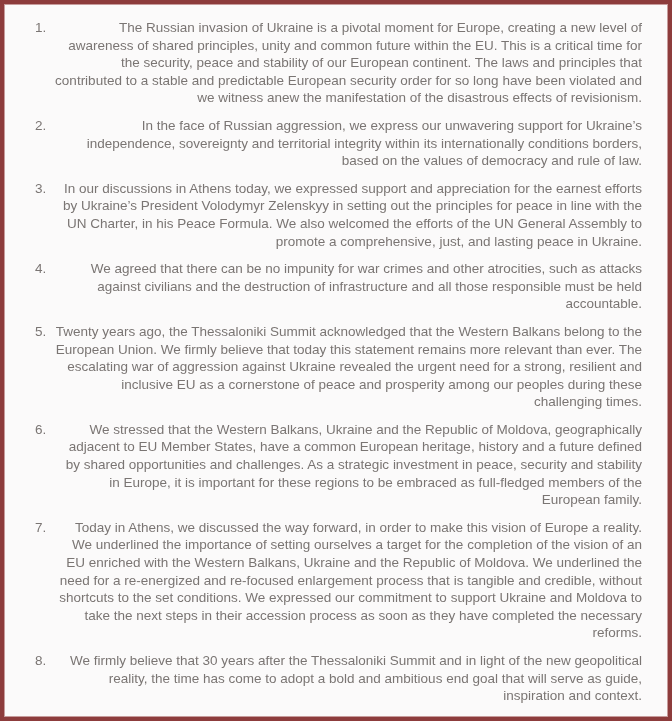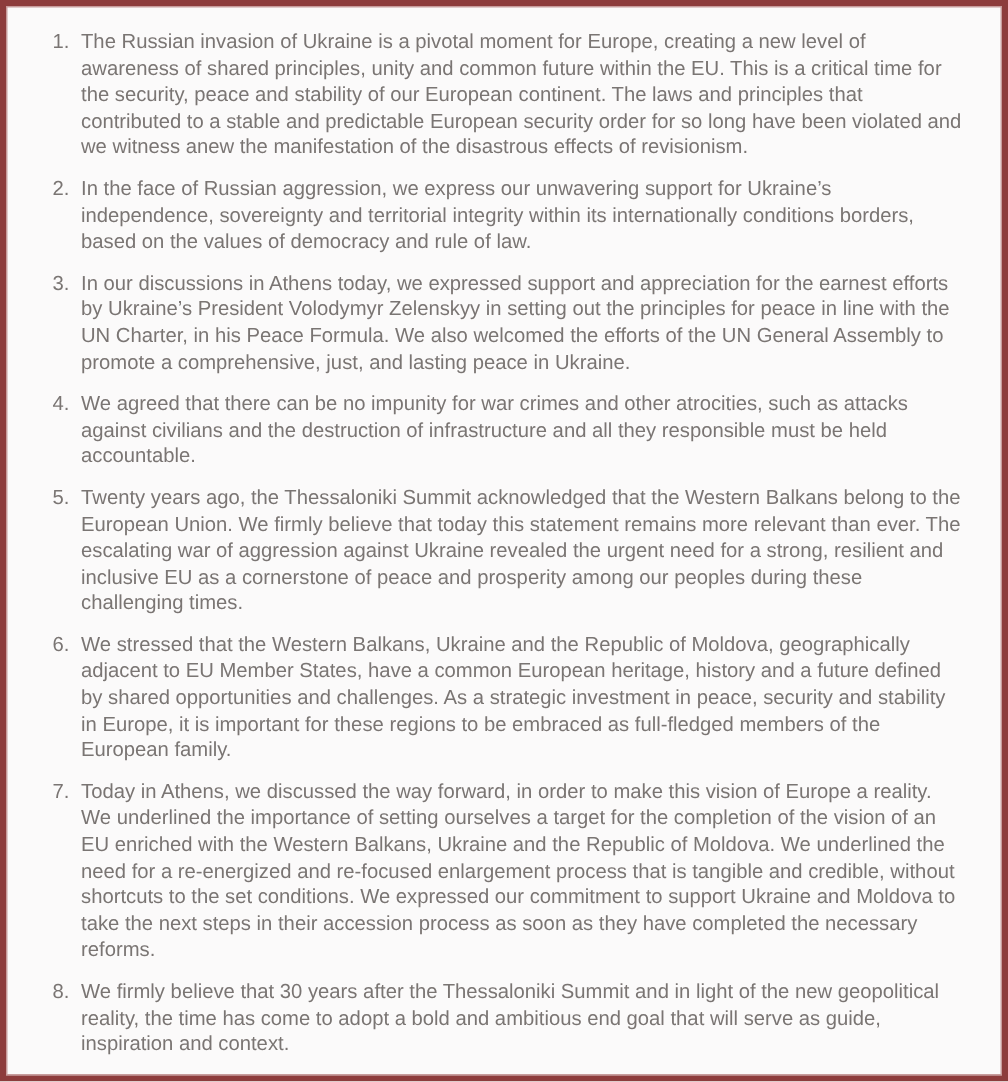--- a/index.html
+++ b/index.html
@@ -34,20 +34,21 @@
     margin-bottom: 0;
   }
   .num {
     flex: 0 0 15px;
     margin-right: 4px;
     white-space: nowrap;
   }
   .txt {
     flex: 1 1 auto;
     max-width: 592px;
+    text-align: right;
   }
 </style>
 </head>
 <body>
 
 <div class="page">
   <ol class="numbered-list">
     <li class="item">
       <span class="num">1.</span>
       <span class="txt">The Russian invasion of Ukraine is a pivotal moment for Europe, creating a new level of awareness of shared principles, unity and common future within the EU. This is a critical time for the security, peace and stability of our European continent. The laws and principles that contributed to a stable and predictable European security order for so long have been violated and we witness anew the manifestation of the disastrous effects of revisionism.</span>
@@ -55,21 +56,21 @@
     <li class="item">
       <span class="num">2.</span>
       <span class="txt">In the face of Russian aggression, we express our unwavering support for Ukraine’s independence, sovereignty and territorial integrity within its internationally conditions borders, based on the values of democracy and rule of law.</span>
     </li>
     <li class="item">
       <span class="num">3.</span>
       <span class="txt">In our discussions in Athens today, we expressed support and appreciation for the earnest efforts by Ukraine’s President Volodymyr Zelenskyy in setting out the principles for peace in line with the UN Charter, in his Peace Formula. We also welcomed the efforts of the UN General Assembly to promote a comprehensive, just, and lasting peace in Ukraine.</span>
     </li>
     <li class="item">
       <span class="num">4.</span>
-      <span class="txt">We agreed that there can be no impunity for war crimes and other atrocities, such as attacks against civilians and the destruction of infrastructure and all they responsible must be held accountable.</span>
+      <span class="txt">We agreed that there can be no impunity for war crimes and other atrocities, such as attacks against civilians and the destruction of infrastructure and all those responsible must be held accountable.</span>
     </li>
     <li class="item">
       <span class="num">5.</span>
       <span class="txt">Twenty years ago, the Thessaloniki Summit acknowledged that the Western Balkans belong to the European Union. We firmly believe that today this statement remains more relevant than ever. The escalating war of aggression against Ukraine revealed the urgent need for a strong, resilient and inclusive EU as a cornerstone of peace and prosperity among our peoples during these challenging times.</span>
     </li>
     <li class="item">
       <span class="num">6.</span>
       <span class="txt">We stressed that the Western Balkans, Ukraine and the Republic of Moldova, geographically adjacent to EU Member States, have a common European heritage, history and a future defined by shared opportunities and challenges. As a strategic investment in peace, security and stability in Europe, it is important for these regions to be embraced as full-fledged members of the European family.</span>
     </li>
     <li class="item">

